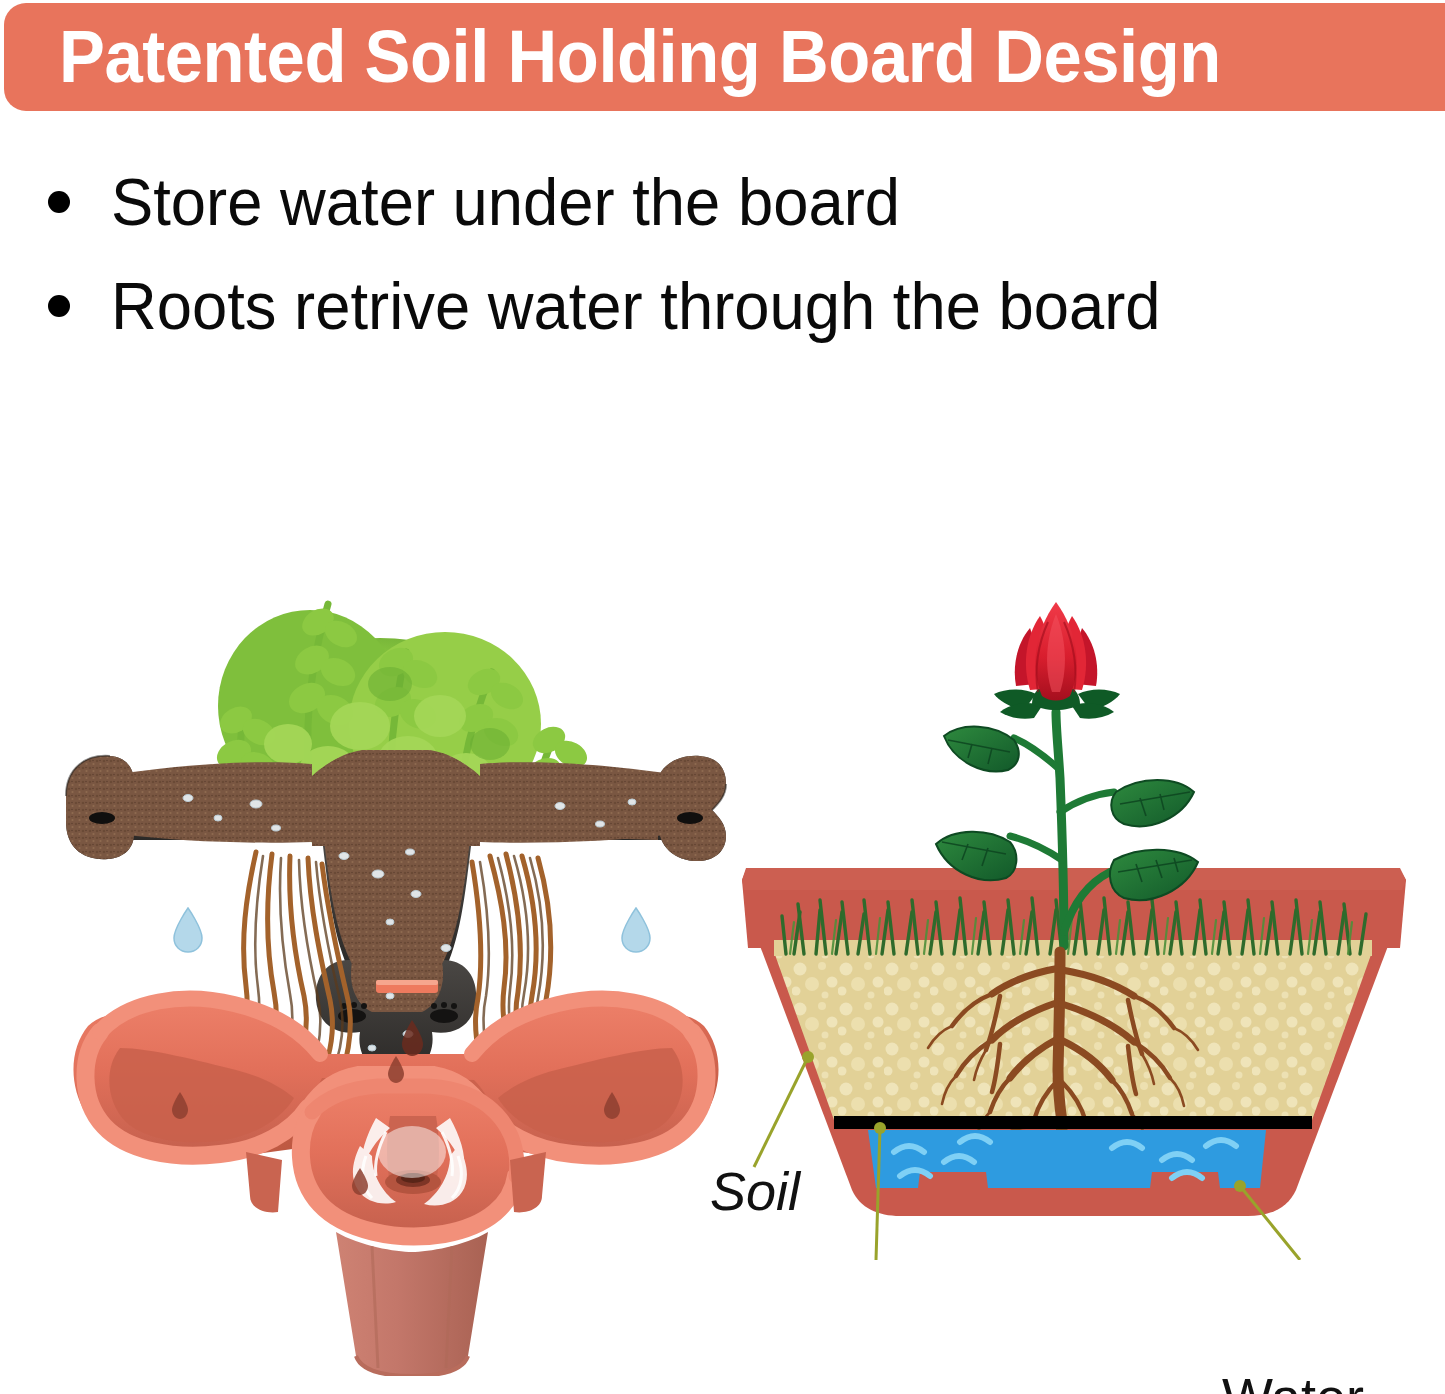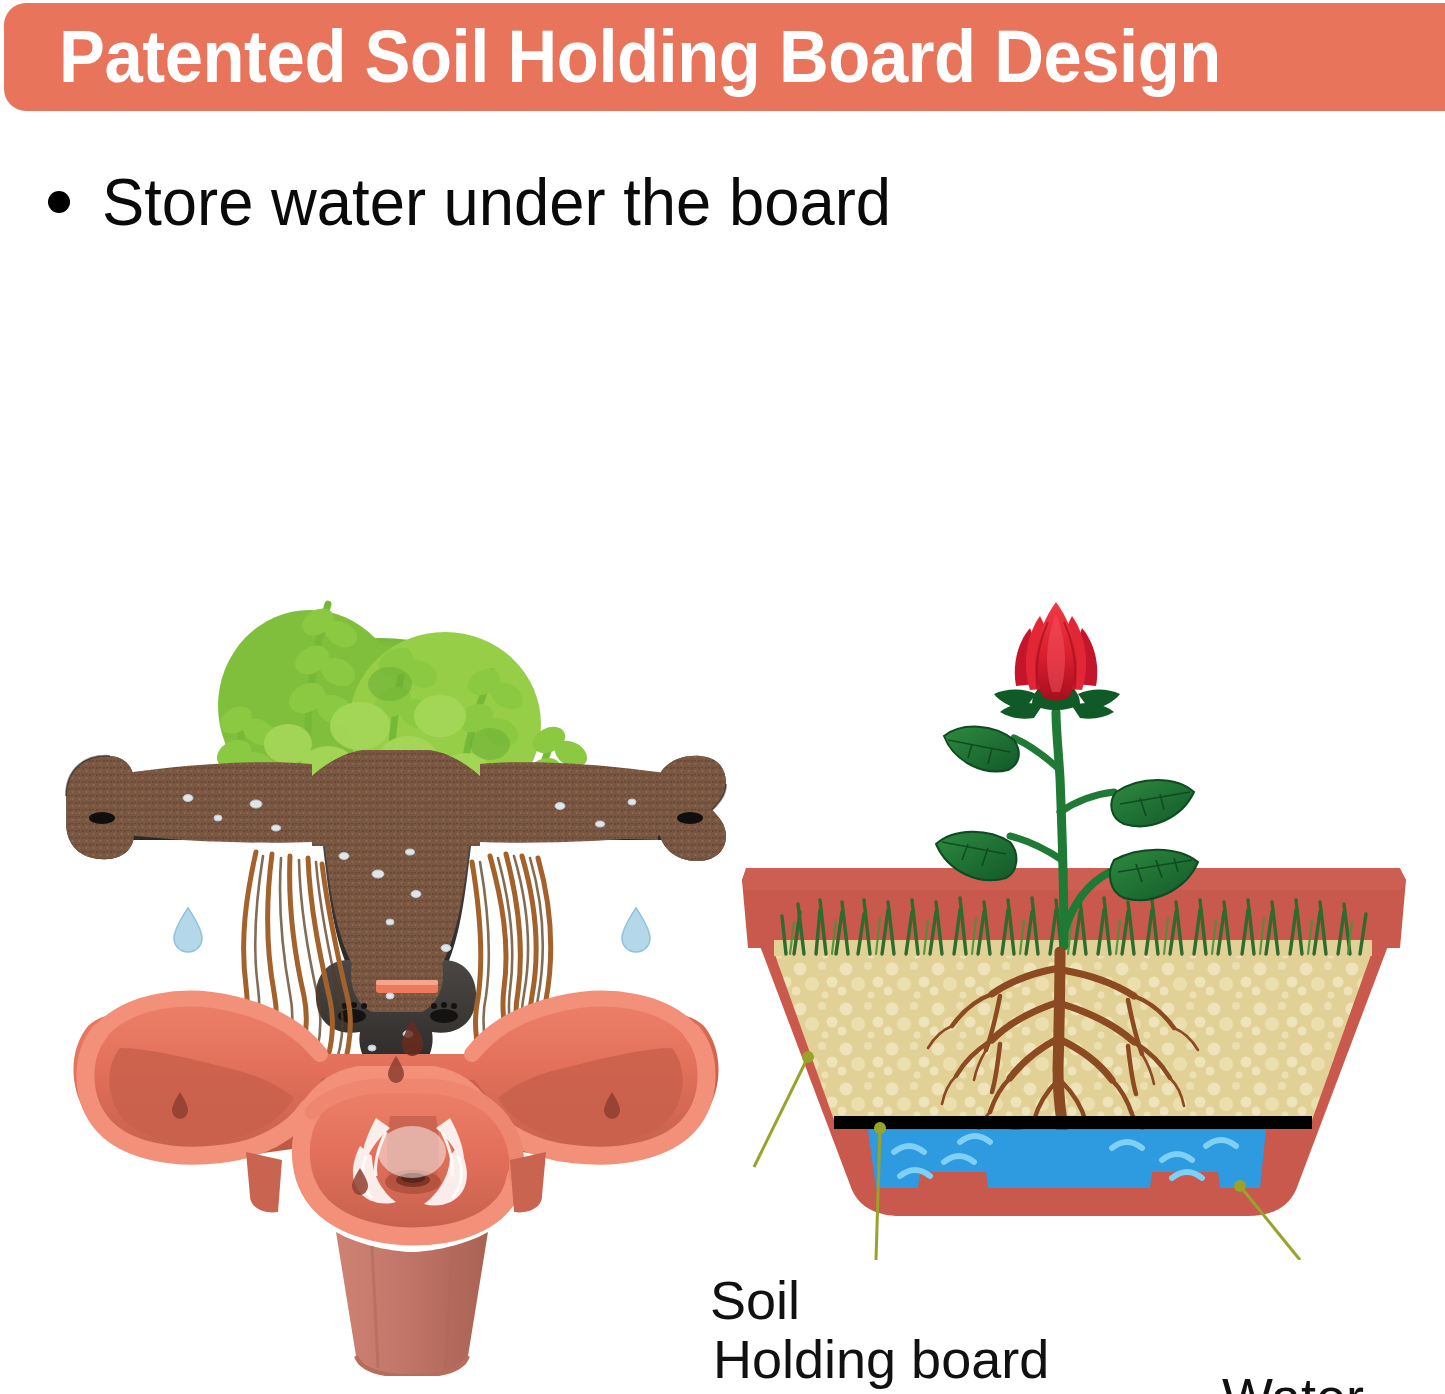--- a/index.html
+++ b/index.html
@@ -32,20 +32,21 @@
     line-height:1;
   }
 
   
   .bullets{
     position:absolute;left:48px;top:150px;width:1360px;
   }
   .bullet-row{
     display:flex;align-items:center;
     height:104px;
+    gap:9px;
   }
   .bullet-dot{
     width:22px;height:22px;border-radius:50%;
     background:#000;flex:0 0 auto;margin-right:32px;
   }
   .bullet-text{
     font-family:"Liberation Sans Narrow","Liberation Sans",sans-serif;
     font-size:66px;
     color:#0a0a0a;
     white-space:nowrap;
@@ -68,41 +69,45 @@
 
   
   .label{
     position:absolute;
     font-family:"Liberation Sans", sans-serif;
     font-size:54px;
     color:#111;
     white-space:nowrap;
     line-height:1;
   }
-  .lbl-soil{left:710px;top:1273px;}
+  .lbl-soil{left:710px;top:1164px;font-style:italic;}
   .lbl-board{left:713px;top:1332px;}
   .lbl-water{left:1222px;top:1332px;margin-top:38px;}
 </style>
 </head>
 <body>
 
 <div class="stage">
 
   <div class="banner">
     <div class="banner-title">Patented Soil Holding Board Design</div>
   </div>
 
   <div class="bullets">
 
     <div class="bullet-row">
       <span class="bullet-dot"></span>
       <span class="bullet-text">Store water under the board</span>
     </div>
 
 
+    <div class="bullet-row">
+      <span class="bullet-dot"></span>
+      <span class="bullet-text">Roots retrive water through the board</span>
+    </div>
 
 
   </div>
 
   <div class="left-photo">
     <svg class="lp-svg" viewBox="0 0 672 820" preserveAspectRatio="none">
       <defs>
         <radialGradient id="plantG" cx="45%" cy="45%" r="62%">
           <stop offset="0%" stop-color="#AEDC55"></stop>
           <stop offset="60%" stop-color="#86C53F"></stop>
@@ -621,16 +626,15 @@
       </g>
       <g fill="#99A32B">
         <circle cx="108" cy="497" r="6"></circle>
         <circle cx="180" cy="568" r="6"></circle>
         <circle cx="540" cy="626" r="6"></circle>
       </g>
     </svg>
   </div>
 
   <div class="label lbl-soil">Soil</div>
-  <div class="label lbl-board">Holding board</div>
   <div class="label lbl-water">Water</div>
 
 </div>
 
 </body></html>

